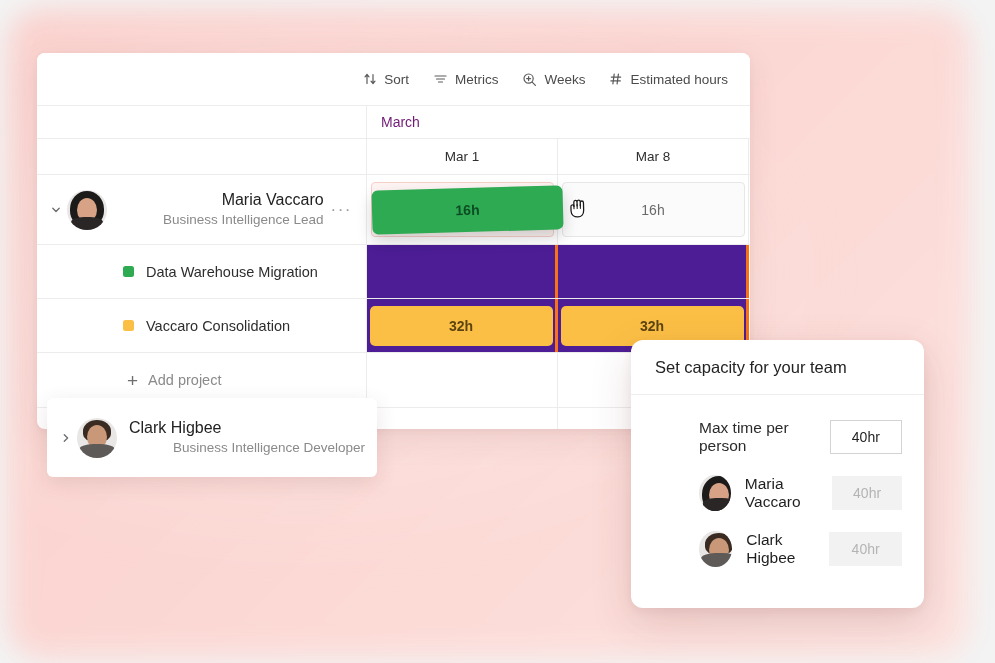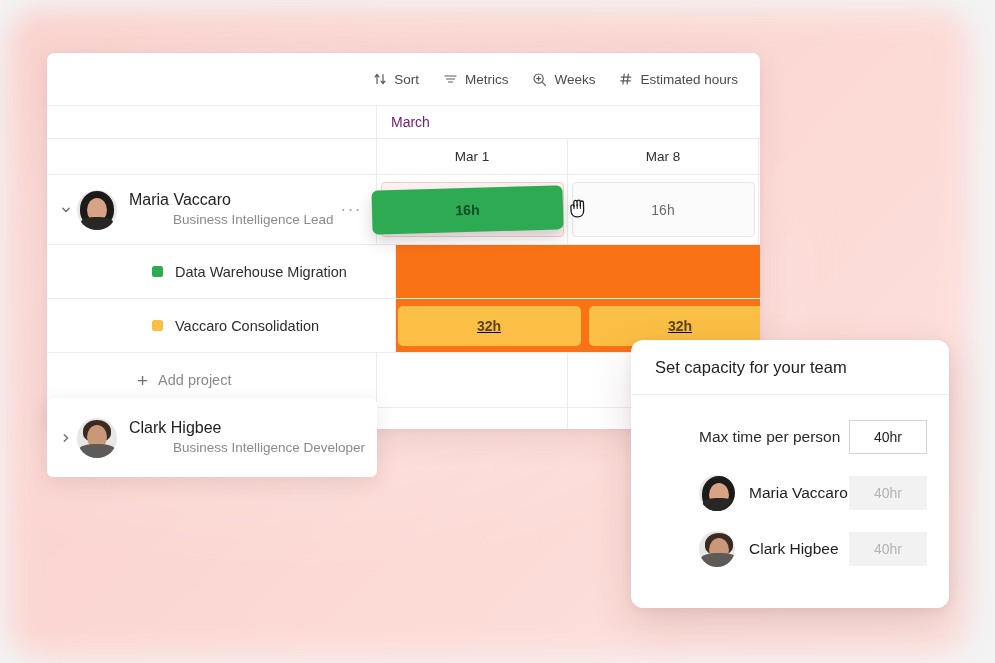--- a/index.html
+++ b/index.html
@@ -34,26 +34,27 @@
     left: 24px; top: 26px;
     width: 930px; height: 616px;
     border-radius: 30px;
     background: radial-gradient(ellipse at 30% 40%, rgba(255,255,255,.35), rgba(255,255,255,0) 60%);
     filter: blur(10px);
   }
 
   
   .board {
     position: absolute;
-    left: 47px; top: 53px;
+    left: 37px; top: 53px;
     width: 713px; height: 376px;
     background: #ffffff;
     border-radius: 8px;
     box-shadow: 0 10px 30px rgba(120,60,60,.10), 0 2px 6px rgba(120,60,60,.06);
     overflow: hidden;
+    text-align: right;
   }
 
   
   .toolbar {
     height: 52px;
     display: flex;
     align-items: center;
     justify-content: flex-end;
     padding-right: 22px;
     gap: 24px;
@@ -144,35 +145,33 @@
   }
   .chip.over { background: #fdf4f3; border: 1px solid #f6cfc9; color: #6a6a6a; }
   .chip.norm { background: #fbfbfb; border: 1px solid #e7e7e7; color: #6a6a6a; }
 
   
   .proj-row {
     display: flex;
     height: 53px;
     border-bottom: 1px solid #ececec;
     position: relative;
-    padding-left: 19px;
   }
   .proj-left {
     display: flex; align-items: center;
     border-right: 1px solid #ececec;
     padding-left: 86px;
     box-sizing: border-box;
   }
   .sq { width: 11px; height: 11px; border-radius: 2.5px; margin-right: 12px; flex: 0 0 11px; }
   .proj-name { font-size: 14.5px; color: #2e2e2e; }
   .trackcell {
-    border-right: 5px solid #f97316;
-    display: flex; align-items: center; justify-content: center;
-    background: #f97316;
-    text-decoration: underline;
+    border-right: 3px solid #f97316;
+    display: flex; align-items: center; justify-content: center;
+    background: #4c1d95;
   }
   .bar {
     width: 183px; height: 40px;
     border-radius: 5px;
     display: flex; align-items: center; justify-content: center;
     font-size: 14px; font-weight: 600;
     color: #5c4412;
   }
 
   
@@ -240,21 +239,21 @@
     display: flex; align-items: center;
     padding-left: 8px;
     box-sizing: border-box;
     z-index: 12;
   }
 
   
   .dialog {
     position: absolute;
     left: 631px; top: 340px;
-    width: 318px; height: 268px;
+    width: 293px; height: 268px;
     background: #fff;
     border-radius: 12px;
     box-shadow: 0 14px 40px rgba(120,60,60,.18), 0 3px 10px rgba(120,60,60,.08);
     z-index: 20;
     overflow: hidden;
   }
   .dialog-head {
     height: 54px;
     display: flex; align-items: center;
     padding-left: 24px;

